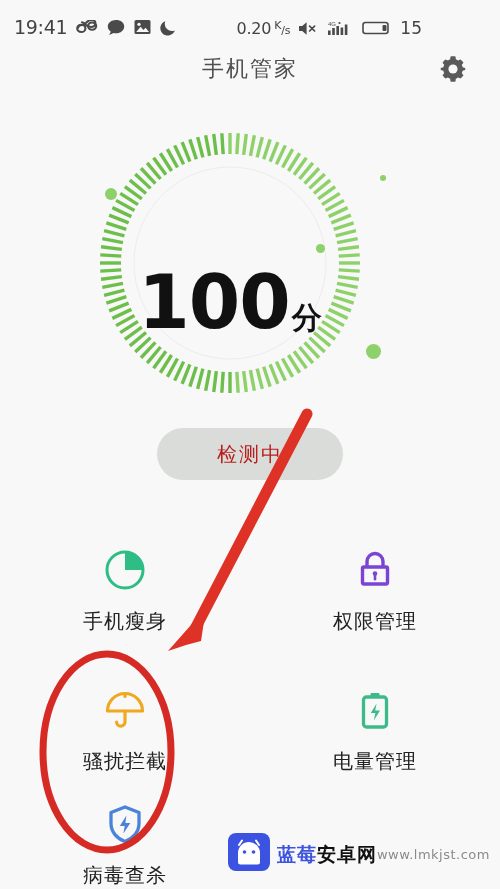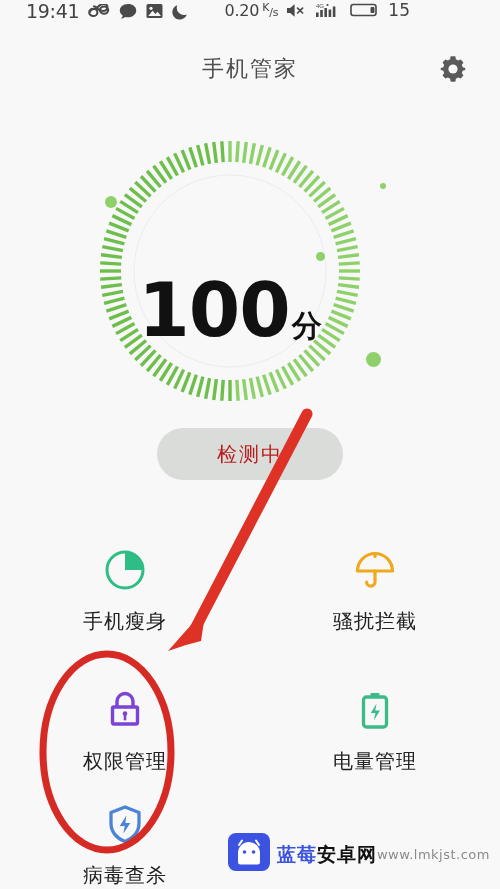--- a/index.html
+++ b/index.html
@@ -13,22 +13,22 @@
   #screen {
     position:relative;
     width:500px; height:889px;
     background:#f7f8f7;
   }
 
   
   #statusbar {
     position:absolute; top:0; left:0;
     width:436px; height:38px;
-    display:flex; align-items:flex-start;
-    padding:0 26px;
+    display:flex; align-items:flex-end;
+    padding:0 14px;
     color:#4a4a4a;
   }
   #sb-left { display:flex; align-items:center; gap:9px; }
   #sb-right { display:flex; align-items:center; gap:8px; margin-left:auto; }
   .sb-time { font-size:19px; font-weight:500; letter-spacing:-.3px; color:#434343; }
   .sb-ico { display:inline-flex; align-items:center; justify-content:center; }
   .sb-net { font-size:16px; color:#434343; font-weight:500; letter-spacing:-.2px; }
   .sb-net sup { font-size:11px; }
   .sb-net .frac { font-size:11px;margin-top:39px; }
   .sb-batt-num { font-size:17px; color:#434343; font-weight:500; }
@@ -43,21 +43,21 @@
     font-size:22px; color:#4f4f4f; letter-spacing:2px;
   }
   #gear-btn {
     position:absolute; right:30px; top:50%; transform:translateY(-50%);
     width:34px; height:34px; display:flex; align-items:center; justify-content:center;
     cursor:pointer;
   }
 
   
   #gauge-wrap {
-    position:absolute; left:0; top:128px;
+    position:absolute; left:0; top:120px;
     width:460px; height:295px;
   }
   #gauge {
     position:absolute; left:50%; top:10px; transform:translateX(-50%);
     width:266px; height:266px;
   }
   #score {
     position:absolute; left:50%; top:145px; transform:translateX(-50%);
     display:flex; align-items:baseline; justify-content:center;
     user-select:none;
@@ -316,38 +316,38 @@
             <path d="M23 23V5a18 18 0 0 1 18 18z" fill="#2ebd85"></path>
           </svg>
       </span>
       <span class="cell-label">手机瘦身</span>
     </div>
 
 
     <div class="cell">
       <span class="cell-icon">
         <svg width="46" height="46" viewBox="0 0 46 46">
-            <path d="M5.5 24a17.5 17.5 0 0 1 35 0z" fill="none" stroke="#f0a81e" stroke-width="3.2" stroke-linejoin="round"></path>
-            <path d="M23 6.5v3" stroke="#f0a81e" stroke-width="3.2" stroke-linecap="round"></path>
-            <path d="M23 24v11a4.2 4.2 0 0 1-8.4 0" fill="none" stroke="#f0a81e" stroke-width="3.2" stroke-linecap="round"></path>
-          </svg>
-      </span>
-      <span class="cell-label">骚扰拦截</span>
-    </div>
-
-    <div class="cell">
-      <span class="cell-icon">
-        <svg width="46" height="46" viewBox="0 0 46 46">
             <path d="M15 20v-5.5a8 8 0 0 1 16 0V20" fill="none" stroke="#7b44d4" stroke-width="3.4"></path>
             <rect x="10.5" y="20" width="25" height="17" rx="1.4" fill="none" stroke="#7b44d4" stroke-width="3.4"></rect>
             <circle cx="23" cy="26.5" r="2.3" fill="#7b44d4"></circle>
             <path d="M23 27.6v4.6" stroke="#7b44d4" stroke-width="2.6" stroke-linecap="round"></path>
           </svg>
       </span>
       <span class="cell-label">权限管理</span>
+    </div>
+
+    <div class="cell">
+      <span class="cell-icon">
+        <svg width="46" height="46" viewBox="0 0 46 46">
+            <path d="M5.5 24a17.5 17.5 0 0 1 35 0z" fill="none" stroke="#f0a81e" stroke-width="3.2" stroke-linejoin="round"></path>
+            <path d="M23 6.5v3" stroke="#f0a81e" stroke-width="3.2" stroke-linecap="round"></path>
+            <path d="M23 24v11a4.2 4.2 0 0 1-8.4 0" fill="none" stroke="#f0a81e" stroke-width="3.2" stroke-linecap="round"></path>
+          </svg>
+      </span>
+      <span class="cell-label">骚扰拦截</span>
     </div>
 
     <div class="cell">
       <span class="cell-icon">
         <svg width="46" height="46" viewBox="0 0 46 46">
             <rect x="18.5" y="6" width="9" height="4" rx="1" fill="#3cba8a"></rect>
             <rect x="11.5" y="10" width="23" height="30" rx="3" fill="none" stroke="#3cba8a" stroke-width="3.3"></rect>
             <path d="M24.6 16.5 18.8 26h4.6l-1.6 7.5 6.2-10h-4.8z" fill="#3cba8a"></path>
           </svg>
       </span>

